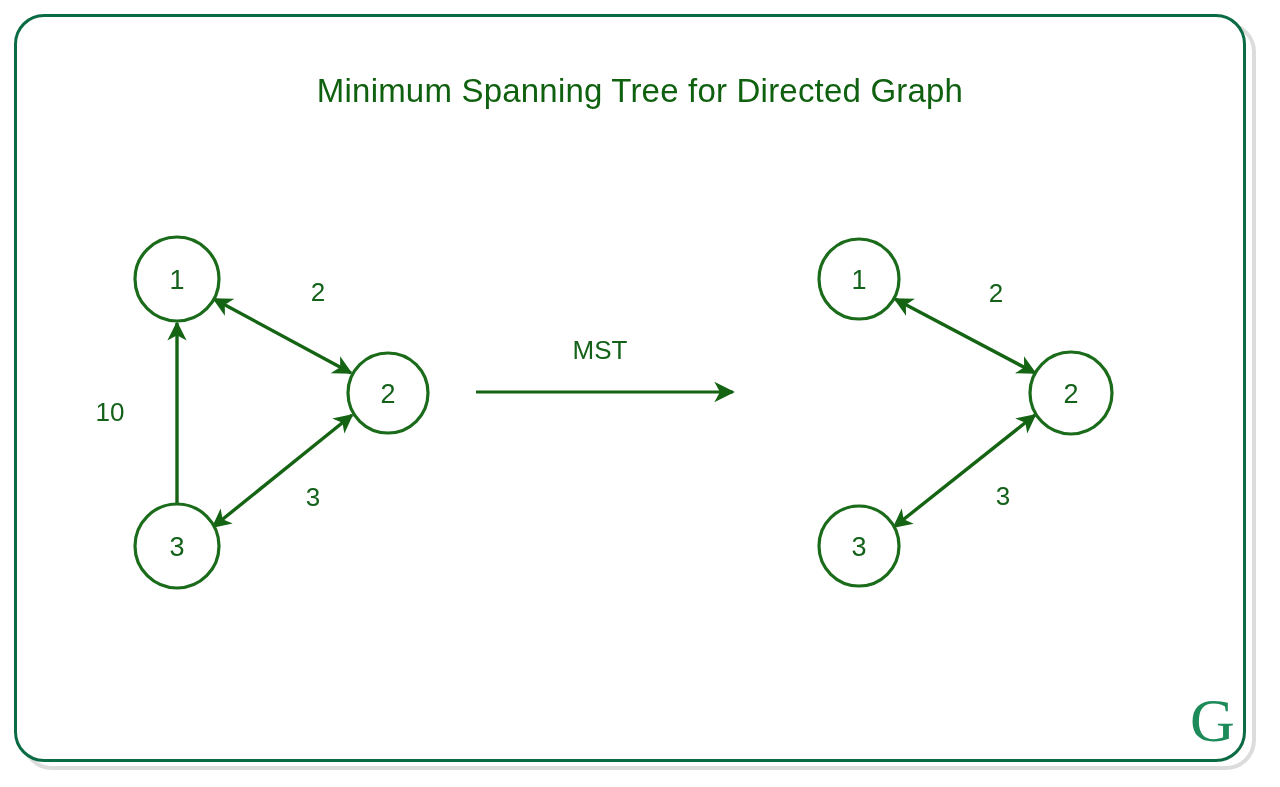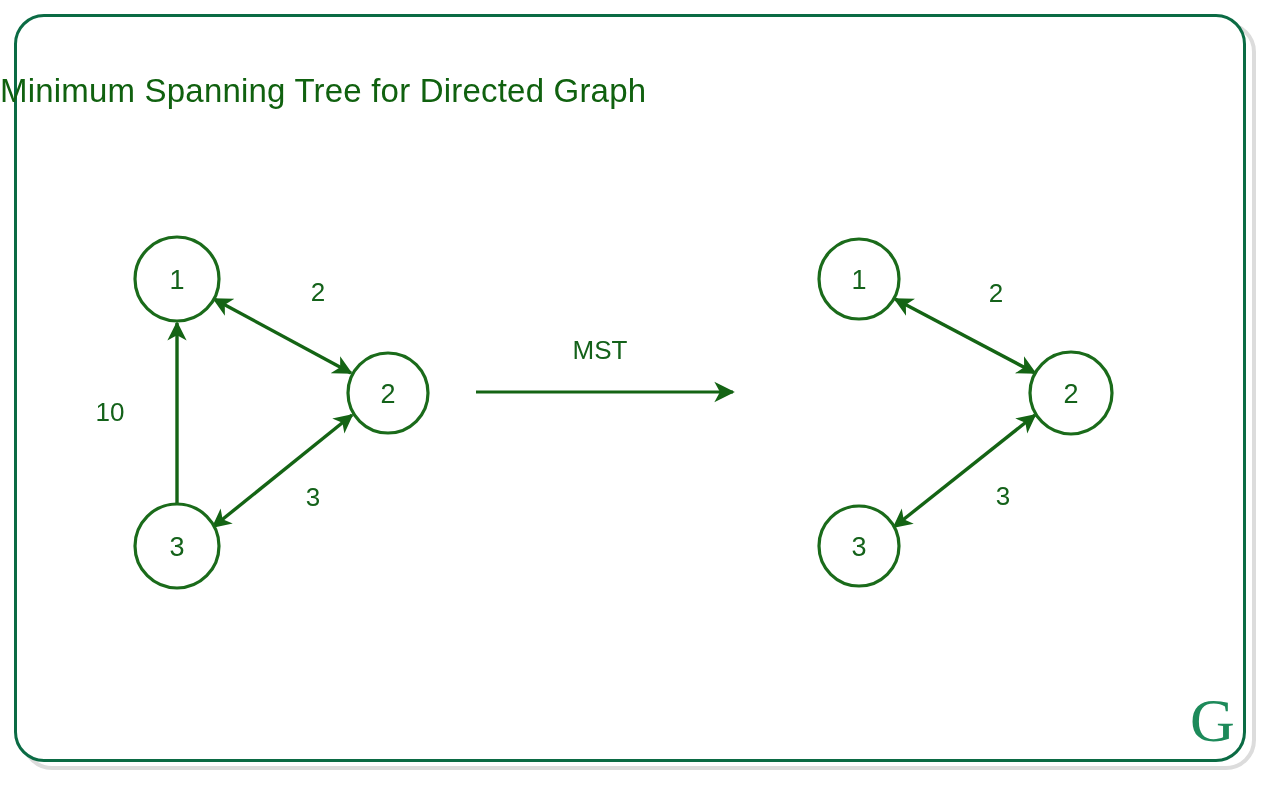--- a/index.html
+++ b/index.html
@@ -43,20 +43,21 @@
     border: 3px solid #0b6b44;
     border-radius: 30px;
     box-sizing: border-box;
     background: #ffffff;
   }
   .title {
     position: absolute;
     left: 0;
     top: 72px;
     width: 1280px;
+    text-align: center;
     font-size: 33px;
     color: #10610f;
     font-family: "Liberation Sans", sans-serif;
     letter-spacing: 0.2px;
     white-space: nowrap;
   }
   svg.graph-layer {
     position: absolute;
     left: 0;
     top: 0;

